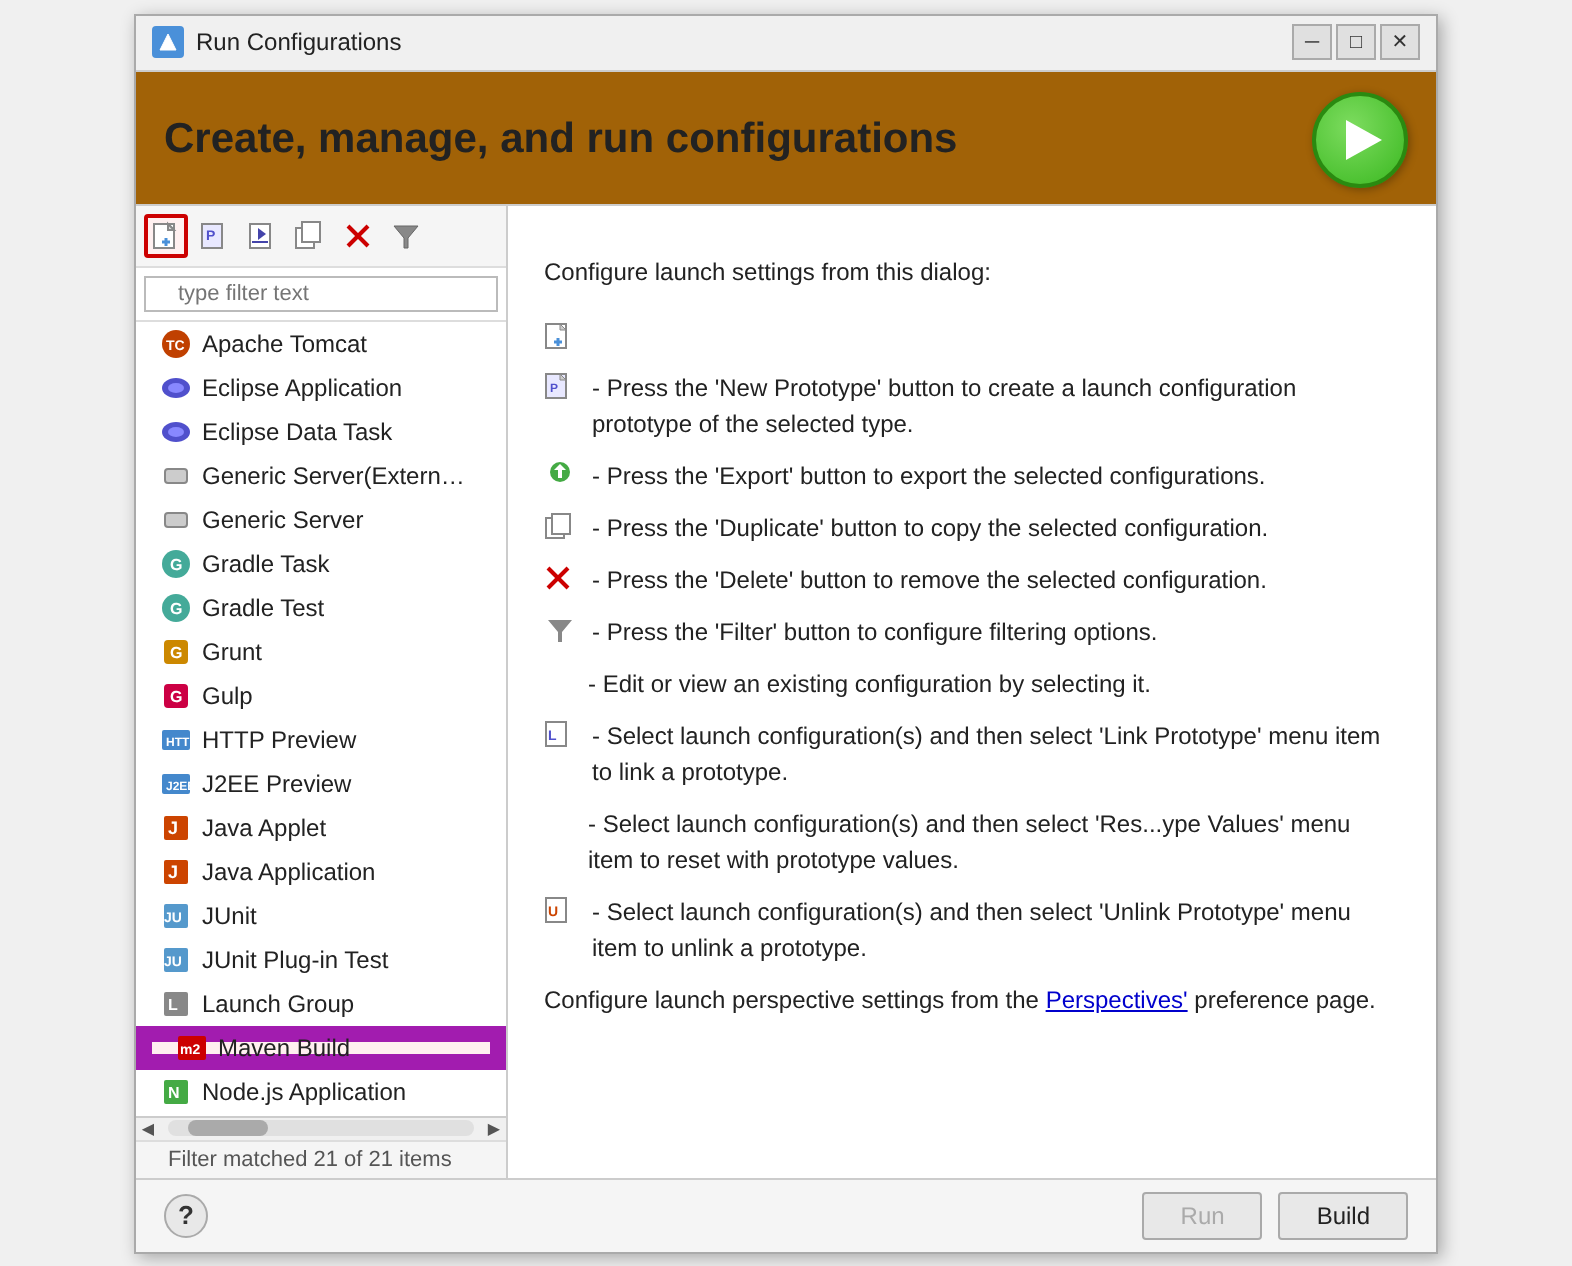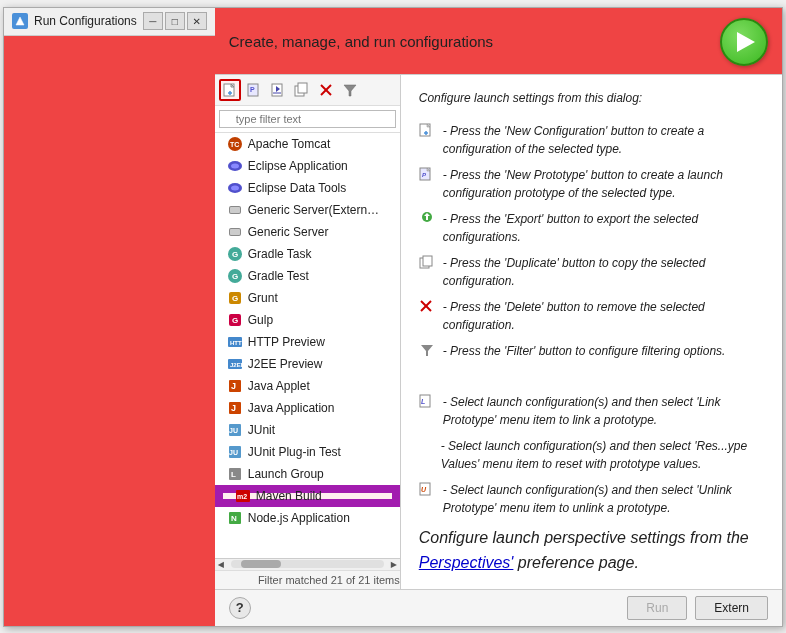--- a/index.html
+++ b/index.html
@@ -8,27 +8,27 @@
       font-size: 12px;
       background: #f0f0f0;
       display: flex;
       justify-content: center;
       align-items: center;
       width: 786px;
       height: 633px;
       overflow: hidden;
     }
     .window {
-      width: 780px;
+      width: 652px;
       height: 620px;
-      background: #ef4444;
+      background: #a16207;
       border: 1px solid #aaa;
       box-shadow: 2px 2px 8px rgba(0,0,0,0.3);
       display: flex;
-      flex-direction: row;
+      flex-direction: column;
     }
     .title-bar {
       background: #f0f0f0;
       border-bottom: 1px solid #ccc;
       padding: 4px 8px;
       display: flex;
       align-items: center;
       gap: 6px;
       height: 28px;
     }
@@ -65,22 +65,22 @@
       overflow: hidden;
     }
     .header-section {
       padding: 10px 14px 8px 14px;
       display: flex;
       align-items: center;
       justify-content: space-between;
       border-bottom: 1px solid #ccc;
     }
     .header-title {
-      font-size: 15px;
-      font-weight: normal;
+      font-size: 21px;
+      font-weight: bold;
       color: #222;
     }
     .run-button {
       width: 48px;
       height: 48px;
       border-radius: 50%;
       background: radial-gradient(circle at 40% 35%, #7ddc5f, #3ab820);
       border: 2px solid #2a8a10;
       cursor: pointer;
       display: flex;
@@ -194,33 +194,31 @@
       left: 10px;
     }
     .scroll-arrow {
       width: 12px; height: 12px;
       display: flex; align-items: center; justify-content: center;
       font-size: 8px;
       cursor: pointer;
       color: #555;
     }
     .filter-status {
-      padding: 3px 0;
+      padding: 3px 16px;
       font-size: 11px;
       color: #555;
       background: #f5f5f5;
       border-top: 1px solid #ddd;
-      text-align: right;
     }
     .right-panel {
       flex: 1;
-      padding: 14px 18px;
+      padding: 24px 18px;
       background: #fff;
       overflow-y: auto;
-      font-style: italic;
     }
     .right-panel p {
       margin-bottom: 10px;
       line-height: 1.6;
       color: #222;
       font-size: 12px;
     }
     .right-panel .intro {
       margin-bottom: 14px;
     }
@@ -377,21 +375,21 @@
             </span>
             <span>Eclipse Application</span>
           </div>
           <div class="tree-item">
             <span class="tree-icon">
               <svg width="16" height="16" viewBox="0 0 16 16">
                   <ellipse cx="8" cy="8" rx="7" ry="5" fill="#5050cc"></ellipse>
                   <ellipse cx="8" cy="8" rx="4" ry="2.5" fill="#8888ff"></ellipse>
                 </svg>
             </span>
-            <span>Eclipse Data Tools</span>
+            <span>Eclipse Data Task</span>
           </div>
           <div class="tree-item">
             <span class="tree-icon">
               <svg width="16" height="16" viewBox="0 0 16 16">
                   <rect x="2" y="4" width="12" height="8" rx="2" fill="#888"></rect>
                   <rect x="3" y="5" width="10" height="6" rx="1" fill="#ccc"></rect>
                 </svg>
             </span>
             <span>Generic Server(Extern…</span>
           </div>
@@ -544,21 +542,20 @@
 
         <div class="instruction-row">
           <span class="instr-icon">
             <svg width="16" height="14" viewBox="0 0 16 14">
                 <rect x="1" y="1" width="10" height="12" fill="white" stroke="#888" stroke-width="1"></rect>
                 <polygon points="8,1 11,4 8,4" fill="#ccc" stroke="#888" stroke-width="0.5"></polygon>
                 <line x1="7" y1="8" x2="7" y2="12" stroke="#4a90d9" stroke-width="1.5"></line>
                 <line x1="5" y1="10" x2="9" y2="10" stroke="#4a90d9" stroke-width="1.5"></line>
               </svg>
           </span>
-          <span class="instr-text">- Press the 'New Configuration' button to create a configuration of the selected type.</span>
         </div>
 
         <div class="instruction-row">
           <span class="instr-icon">
             <svg width="16" height="14" viewBox="0 0 16 14">
                 <rect x="1" y="1" width="10" height="12" fill="#e8e8ff" stroke="#888" stroke-width="1"></rect>
                 <polygon points="8,1 11,4 8,4" fill="#ccc" stroke="#888" stroke-width="0.5"></polygon>
                 <text x="3" y="10" font-size="6" fill="#5050cc" font-weight="bold">P</text>
               </svg>
           </span>
@@ -600,20 +597,21 @@
           <span class="instr-icon">
             <svg width="16" height="14" viewBox="0 0 16 14">
                 <polygon points="2,2 14,2 9,8 9,13 7,13 7,8" fill="#888"></polygon>
               </svg>
           </span>
           <span class="instr-text">- Press the 'Filter' button to configure filtering options.</span>
         </div>
 
         <div class="instruction-row">
           <span class="instr-icon" style="width:16px;"></span>
+          <span class="instr-text">- Edit or view an existing configuration by selecting it.</span>
         </div>
 
         <div class="instruction-row">
           <span class="instr-icon">
             <svg width="16" height="14" viewBox="0 0 16 14">
                 <rect x="1" y="1" width="10" height="12" fill="white" stroke="#888" stroke-width="1"></rect>
                 <text x="2" y="10" font-size="7" fill="#5050cc" font-weight="bold">L</text>
               </svg>
           </span>
           <span class="instr-text">- Select launch configuration(s) and then select 'Link Prototype' menu item to link a prototype.</span>
@@ -627,29 +625,29 @@
         <div class="instruction-row">
           <span class="instr-icon">
             <svg width="16" height="14" viewBox="0 0 16 14">
                 <rect x="1" y="1" width="10" height="12" fill="white" stroke="#888" stroke-width="1"></rect>
                 <text x="2" y="10" font-size="7" fill="#cc4400" font-weight="bold">U</text>
               </svg>
           </span>
           <span class="instr-text">- Select launch configuration(s) and then select 'Unlink Prototype' menu item to unlink a prototype.</span>
         </div>
 
-        <p style="margin-top: 4px; font-size: 16px;">
+        <p style="margin-top: 4px; font-size: 12px;">
           Configure launch perspective settings from the 
           <a class="link-text" href="#">Perspectives'</a>
           <span> preference page.</span>
         </p>
       </div>
     </div>
 
     <div class="bottom-bar">
       <button class="help-btn">?</button>
       <div class="action-buttons">
         <button class="action-btn" disabled="">Run</button>
-        <button class="action-btn">Extern</button>
+        <button class="action-btn">Build</button>
       </div>
     </div>
   </div>
 </div>
 
 </body></html>

